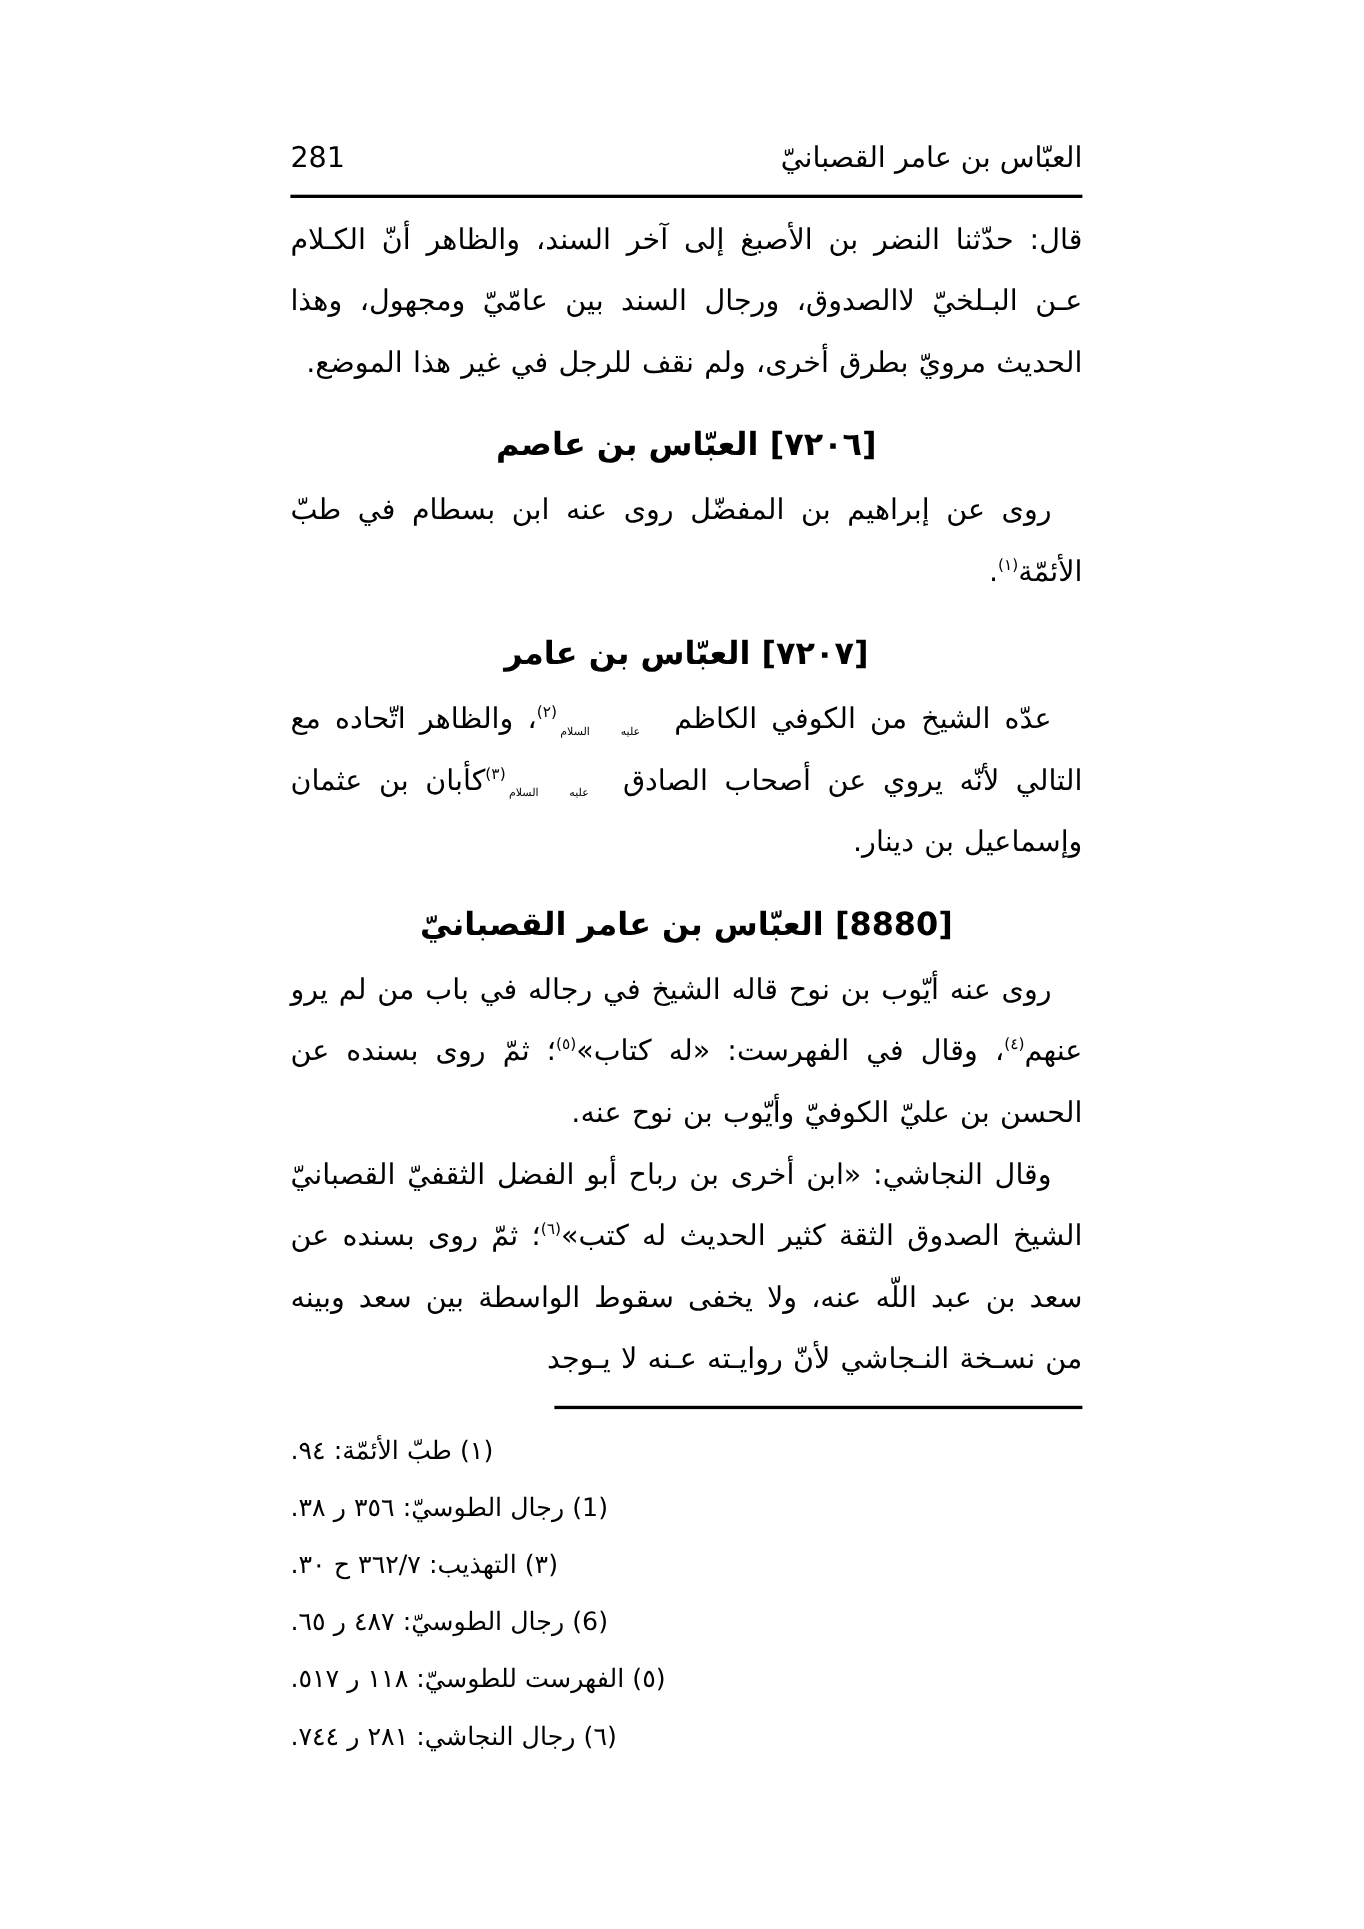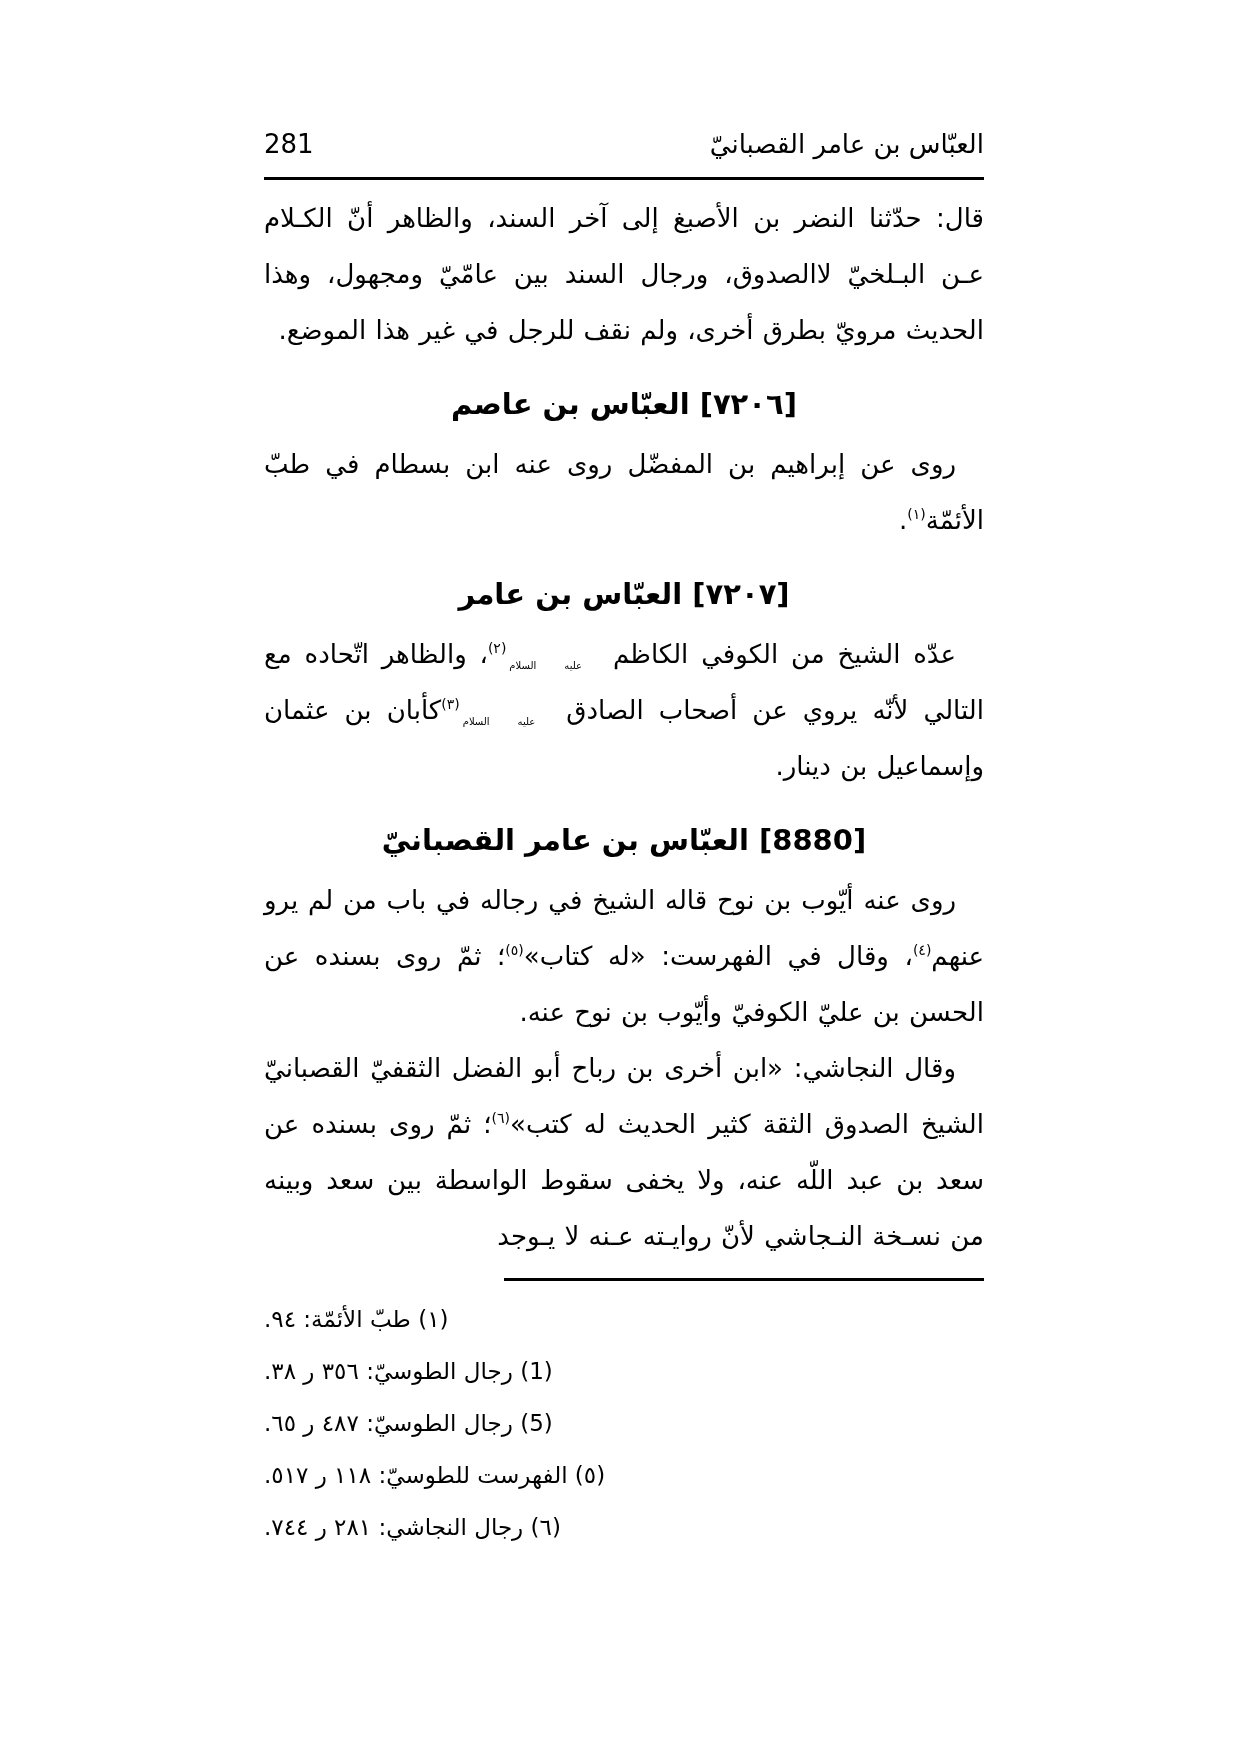--- a/index.html
+++ b/index.html
@@ -92,19 +92,20 @@
           <p class="para"><span>روى عنه أيّوب بن نوح قاله الشيخ في رجاله في باب من لم يرو عنهم</span><sup class="fnref">(٤)</sup><span>، وقال في الفهرست: «له كتاب»</span><sup class="fnref">(٥)</sup><span>؛ ثمّ روى بسنده عن الحسن بن عليّ الكوفيّ وأيّوب بن نوح عنه.</span></p>
           <p class="para"><span>وقال النجاشي: «ابن أخرى بن رباح أبو الفضل الثقفيّ القصبانيّ الشيخ الصدوق الثقة كثير الحديث له كتب»</span><sup class="fnref">(٦)</sup><span>؛ ثمّ روى بسنده عن سعد بن عبد اللّه عنه، ولا يخفى سقوط الواسطة بين سعد وبينه من نسـخة النـجاشي لأنّ روايـته عـنه لا يـوجد</span></p>
         </section>
       </div>
 
     <div class="fnsep"></div>
 
     <div class="footnotes" id="footnotes">
         <div class="footnote">(١) طبّ الأئمّة: ٩٤.</div>
         <div class="footnote">(1) رجال الطوسيّ: ٣٥٦ ر ٣٨.</div>
-        <div class="footnote">(5) رجال الطوسيّ: ٤٨٧ ر ٦٥.</div>
+        <div class="footnote">(٣) التهذيب: ٣٦٢/٧ ح ٣٠.</div>
+        <div class="footnote">(6) رجال الطوسيّ: ٤٨٧ ر ٦٥.</div>
         <div class="footnote">(٥) الفهرست للطوسيّ: ١١٨ ر ٥١٧.</div>
         <div class="footnote">(٦) رجال النجاشي: ٢٨١ ر ٧٤٤.</div>
       </div>
 
   </main>
 </div>
 
 </body></html>

